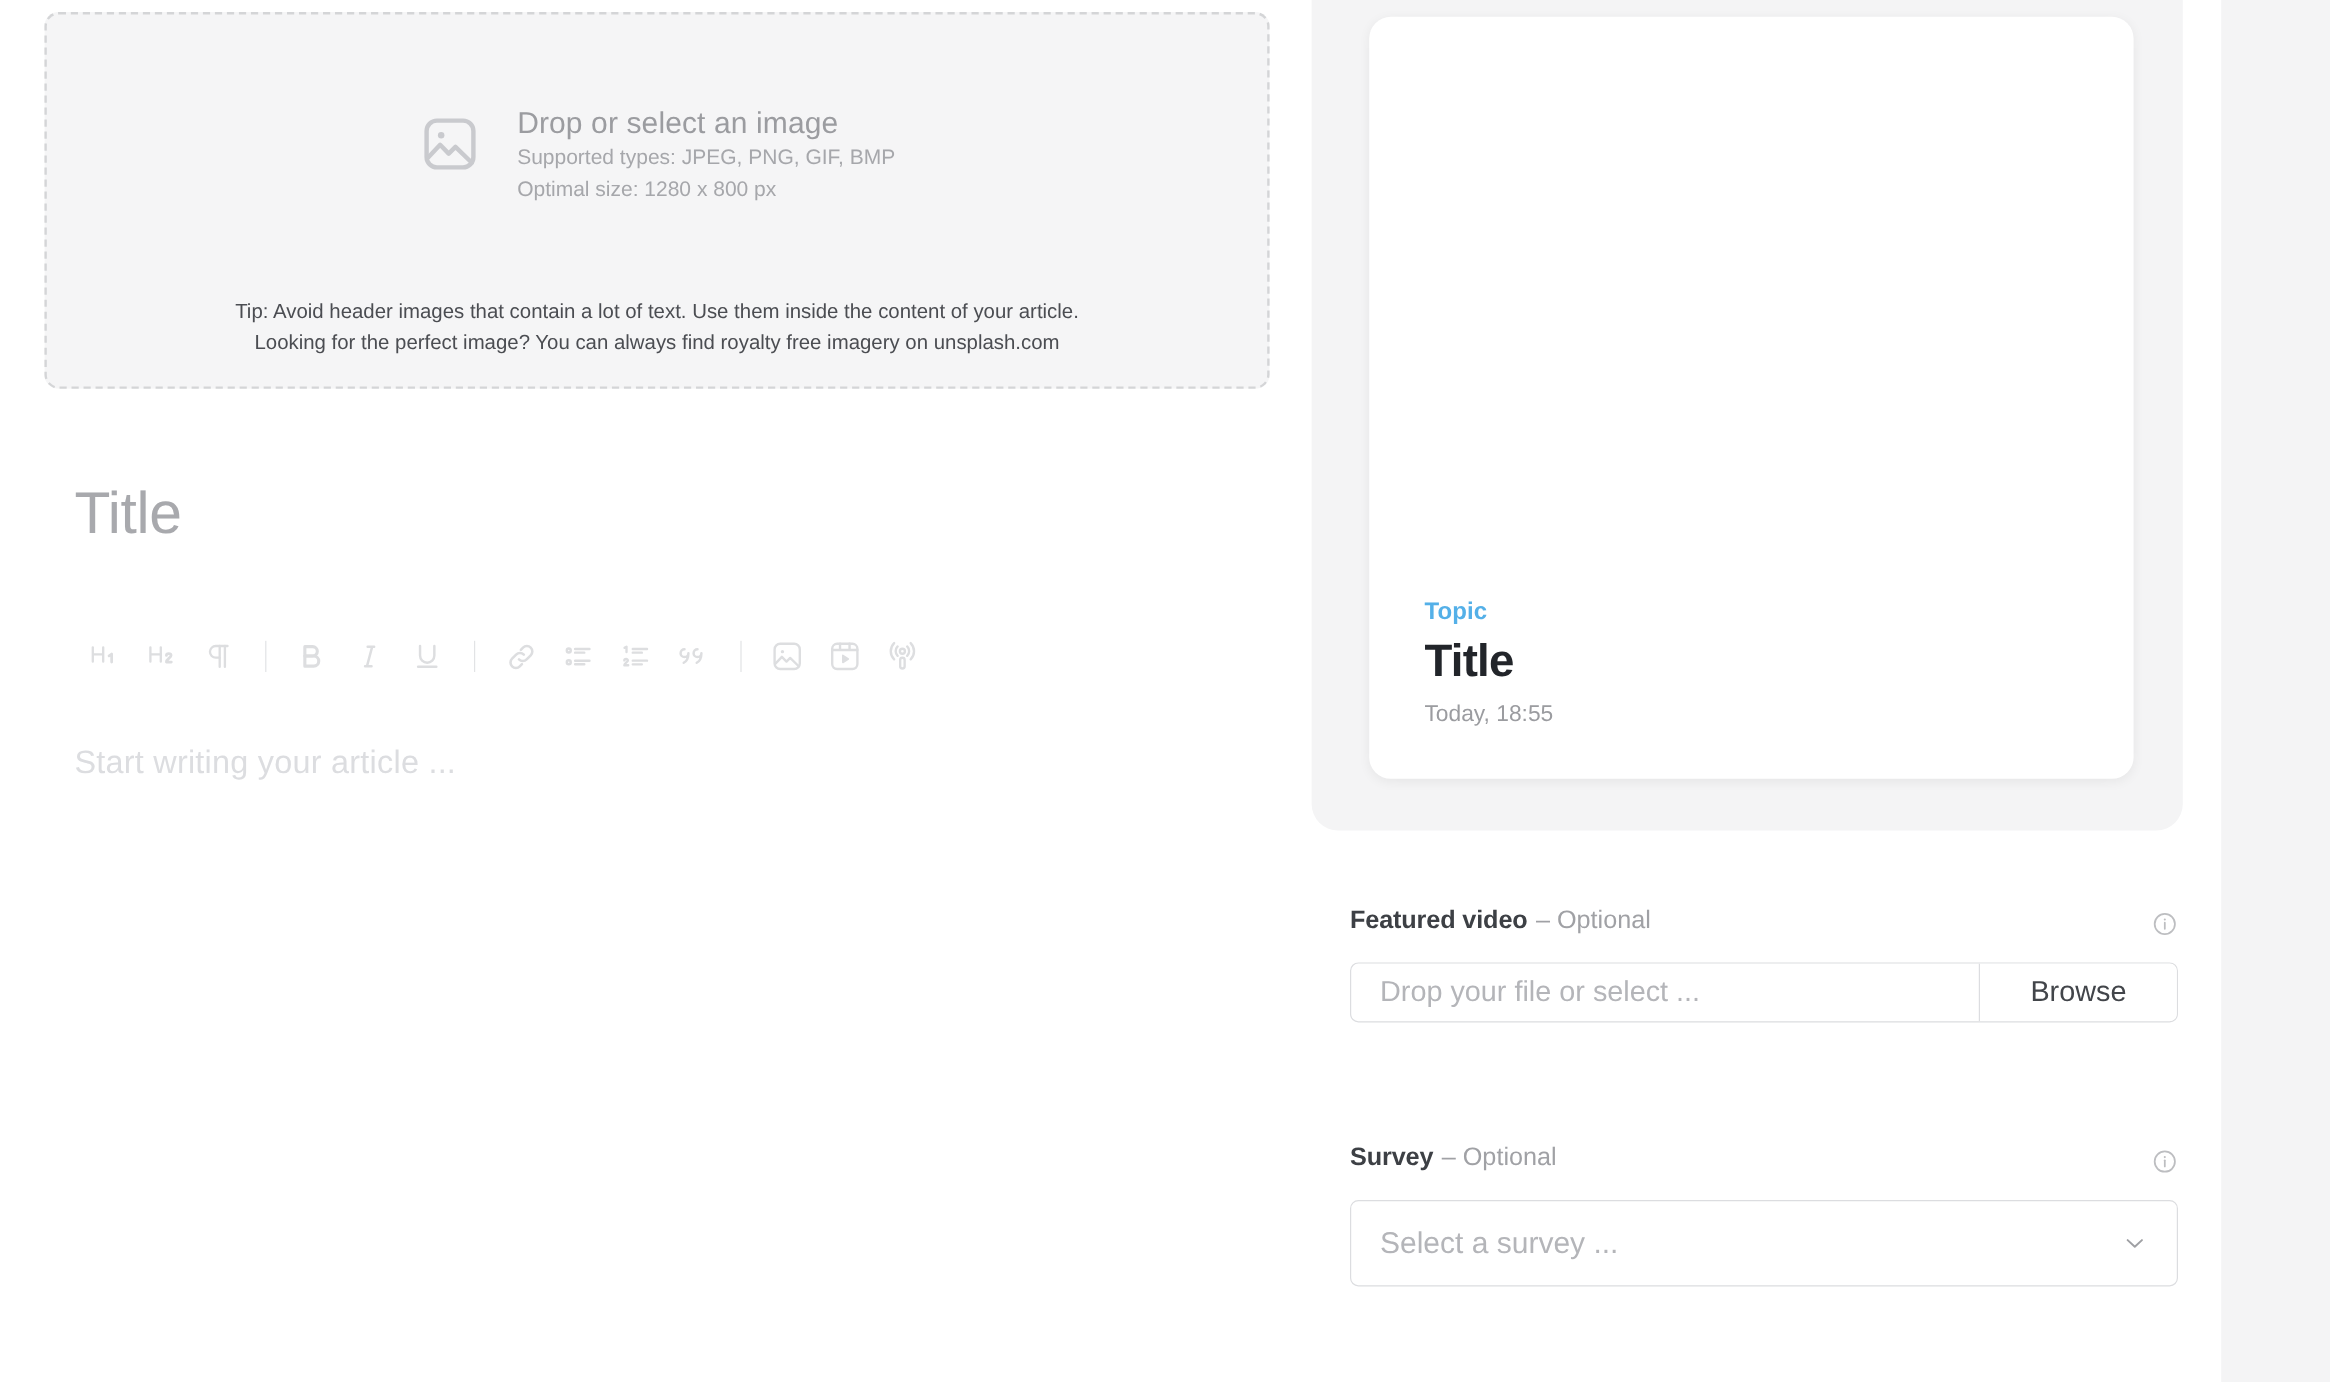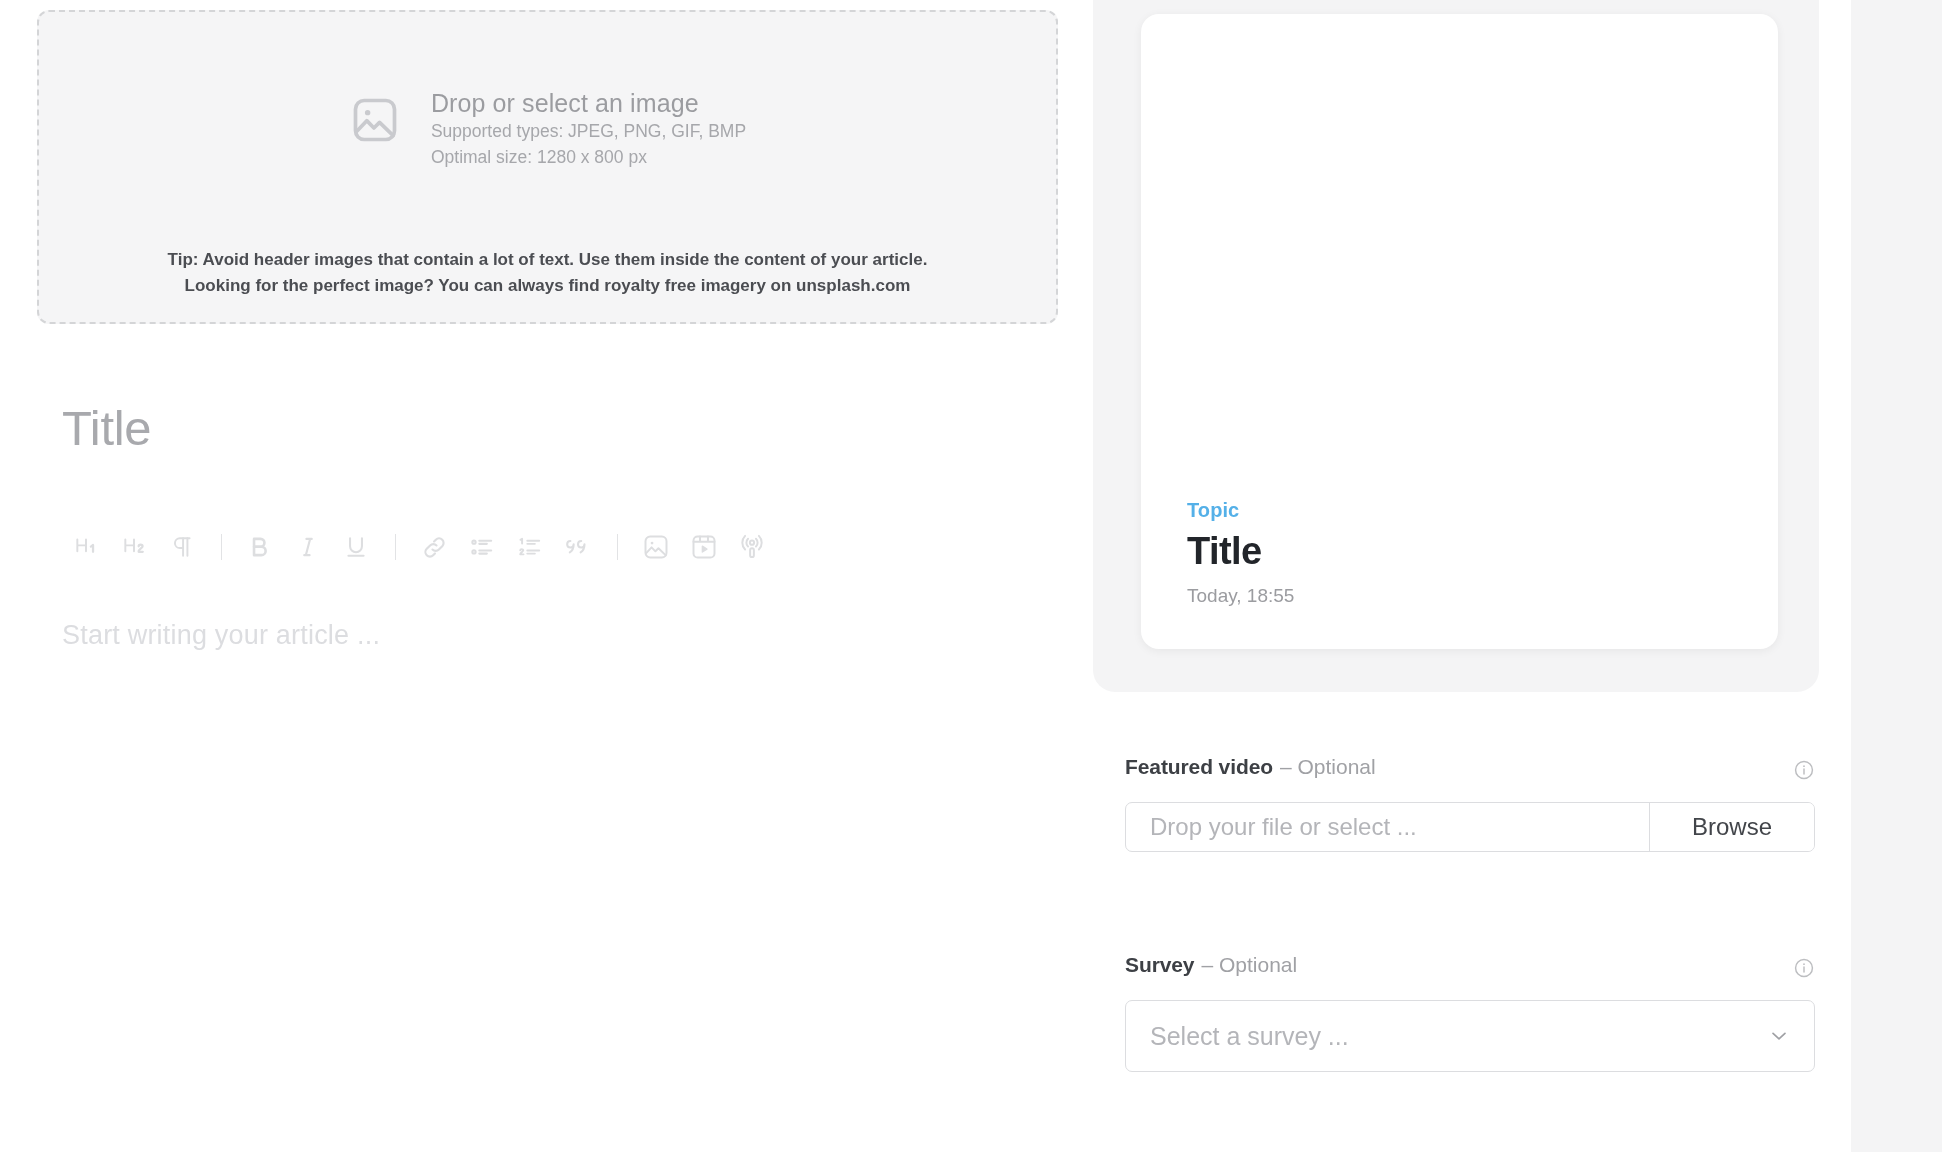--- a/index.html
+++ b/index.html
@@ -69,21 +69,21 @@
     font-weight: 400;
   }
   .dz-tip {
     position: absolute;
     left: 0; top: 235px;
     width: 100%;
     text-align: center;
     font-size: 17px;
     line-height: 1.5;
     color: #4b4d52;
-    font-weight: 700;
+    font-weight: 400;
     padding: 0 28px;
   }
 
   
   .article-title {
     position: absolute;
     left: 62px; top: 400px;
     font-size: 49px;
     color: #a8a9ad;
     font-weight: 400;

